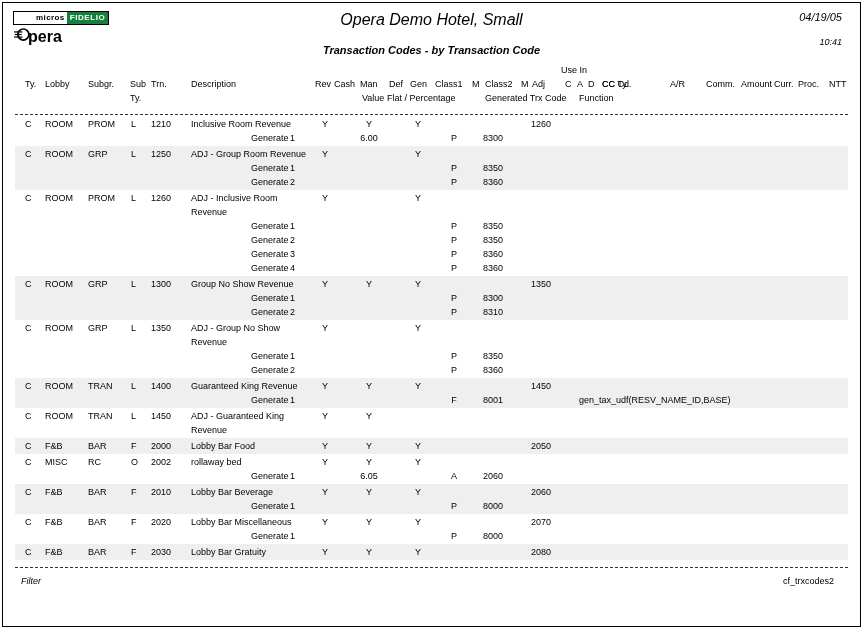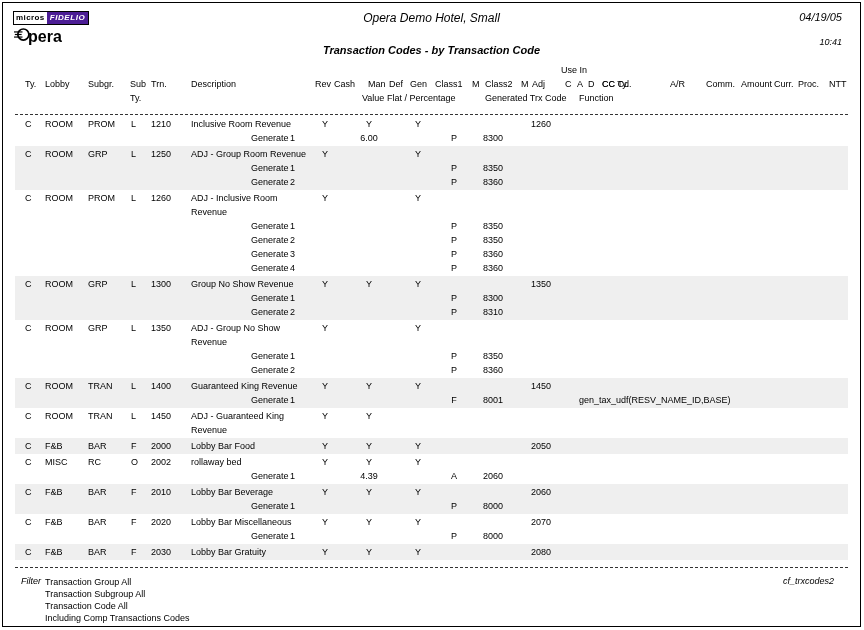--- a/index.html
+++ b/index.html
@@ -1,36 +1,36 @@
 <!DOCTYPE html>
 <html><head>
 <meta charset="utf-8">
 <style>
   html,body{margin:0;padding:0;background:#fff;font-family:"Liberation Sans",sans-serif;}
   .viewport{position:relative;width:864px;height:630px;background:#fff;overflow:hidden;}
   .page{position:absolute;left:2px;top:2px;right:3px;bottom:3px;border:1px solid #000;background:#fff;}
 
   
   .topbar{position:absolute;left:0;top:0;right:0;height:58px;}
-  .brand-box{position:absolute;left:10px;top:8px;display:flex;align-items:flex-start;border:1px solid #000;height:12px;font-size:8px;font-weight:bold;}
+  .brand-box{position:absolute;left:10px;top:8px;display:flex;align-items:flex-start;border:1px solid #000;height:12px;font-size:8px;font-weight:bold;padding-left:20px;}
   .brand-micros{background:#fff;color:#000;padding:0 2px;line-height:12px;letter-spacing:.4px;}
-  .brand-fidelio{background:#4c1d95;color:#fff;padding:0 3px;line-height:12px;letter-spacing:.6px;font-style:italic;}
+  .brand-fidelio{background:#15803d;color:#fff;padding:0 3px;line-height:12px;letter-spacing:.6px;}
   .opera-logo{position:absolute;left:11px;top:23px;display:flex;align-items:center;}
   .opera-text{font-size:16px;font-weight:bold;letter-spacing:0;color:#000;margin-left:-3px;}
-  .hotel-name{position:absolute;left:0;right:0;top:8px;text-align:center;font-size:12px;font-style:italic;color:#000;}
+  .hotel-name{position:absolute;left:0;right:0;top:8px;text-align:center;font-size:16px;font-style:italic;color:#000;}
   .report-date{position:absolute;right:18px;top:8px;font-size:11px;font-style:italic;}
   .report-time{position:absolute;right:18px;top:34px;font-size:9px;font-style:italic;}
   .report-title{position:absolute;left:0;right:0;top:41px;text-align:center;font-size:11px;font-weight:bold;font-style:italic;}
 
   
   .colheader{position:absolute;left:12px;right:12px;top:56px;height:55px;border-bottom:1px dashed #333;}
   .h{position:absolute;font-size:9px;white-space:nowrap;color:#000;}
   .hr0{top:6px;} .hr1{top:20px;} .hr2{top:34px;}
   .h-ty{left:10px}.h-group{left:30px}.h-subgr{left:73px}.h-sub{left:115px}.h-trn{left:136px}
-  .h-desc{left:176px}.h-rev{left:300px}.h-cash{left:319px}.h-man{left:353px}.h-def{left:374px}
+  .h-desc{left:176px}.h-rev{left:300px}.h-cash{left:319px}.h-man{left:345px}.h-def{left:374px}
   .h-gen{left:395px}.h-class1{left:420px}.h-m1{left:457px}.h-class2{left:470px}.h-m2{left:506px}
   .h-adj{left:517px}.h-usein{left:546px}.h-c{left:550px}.h-a{left:562px}.h-d{left:573px}
   .h-ccty{left:587px}.h-cccd{left:587px}.h-ar{left:655px}.h-comm{left:691px}.h-amount{left:726px}
   .h-curr{left:759px}.h-proc{left:783px}.h-ntt{left:814px}
   .h-ty2{left:115px}.h-value{left:347px}.h-flatperc{left:372px}.h-gentrx{left:470px}.h-function{left:564px}
 
   
   .tbody{position:absolute;left:12px;right:12px;top:113px;}
   .group{position:relative;padding:1px 0;}
   .group.shaded{background:#efefef;}
@@ -50,21 +50,21 @@
   .c-fp{left:432px;width:14px;text-align:center}
   .c-gencode{left:468px}
   .c-adj{left:516px}
   .c-func{left:564px}
 
   
   .footer{position:absolute;left:12px;right:12px;top:564px;bottom:0;border-top:1px dashed #333;}
   .filter-label{position:absolute;left:6px;top:8px;font-size:9px;font-style:italic;}
   .filter-lines{position:absolute;left:30px;top:8px;font-size:9px;line-height:12px;}
   .page-indicator{position:absolute;left:0;right:0;top:8px;text-align:center;font-size:9.5px;font-style:italic;}
-  .report-id{position:absolute;right:14px;top:8px;font-size:9px;font-style:italic;}
+  .report-id{position:absolute;right:14px;top:8px;font-size:9px;}
 </style>
 </head>
 <body>
 
 <div class="viewport">
   <div class="page">
 
     <div class="topbar">
       <div class="brand-box">
         <span class="brand-micros">micros</span>
@@ -319,21 +319,21 @@
             <span class="cell c-subty">O</span>
             <span class="cell c-trn">2002</span>
             <span class="cell c-desc">rollaway bed</span>
             <span class="cell c-rev">Y</span>
             <span class="cell c-man">Y</span>
             <span class="cell c-gen">Y</span>
           </div>
           <div class="row-line">
             <span class="cell c-genlabel">Generate</span>
             <span class="cell c-gennum">1</span>
-            <span class="cell c-man">4.39</span>
+            <span class="cell c-man">6.05</span>
             <span class="cell c-fp">A</span>
             <span class="cell c-gencode">2060</span>
           </div>
         </div>
         <div class="group shaded">
           <div class="row-line">
             <span class="cell c-ty">C</span>
             <span class="cell c-group">F&amp;B</span>
             <span class="cell c-subgr">BAR</span>
             <span class="cell c-subty">F</span>
@@ -382,23 +382,17 @@
             <span class="cell c-rev">Y</span>
             <span class="cell c-man">Y</span>
             <span class="cell c-gen">Y</span>
             <span class="cell c-adj">2080</span>
           </div>
         </div>
       </div>
 
     <div class="footer">
       <span class="filter-label">Filter</span>
-      <div class="filter-lines">
-        <div>Transaction Group All</div>
-        <div>Transaction Subgroup All</div>
-        <div>Transaction Code All</div>
-        <div>Including Comp Transactions Codes</div>
-      </div>
       <div class="report-id">cf_trxcodes2</div>
     </div>
 
   </div>
 </div>
 
 </body></html>

